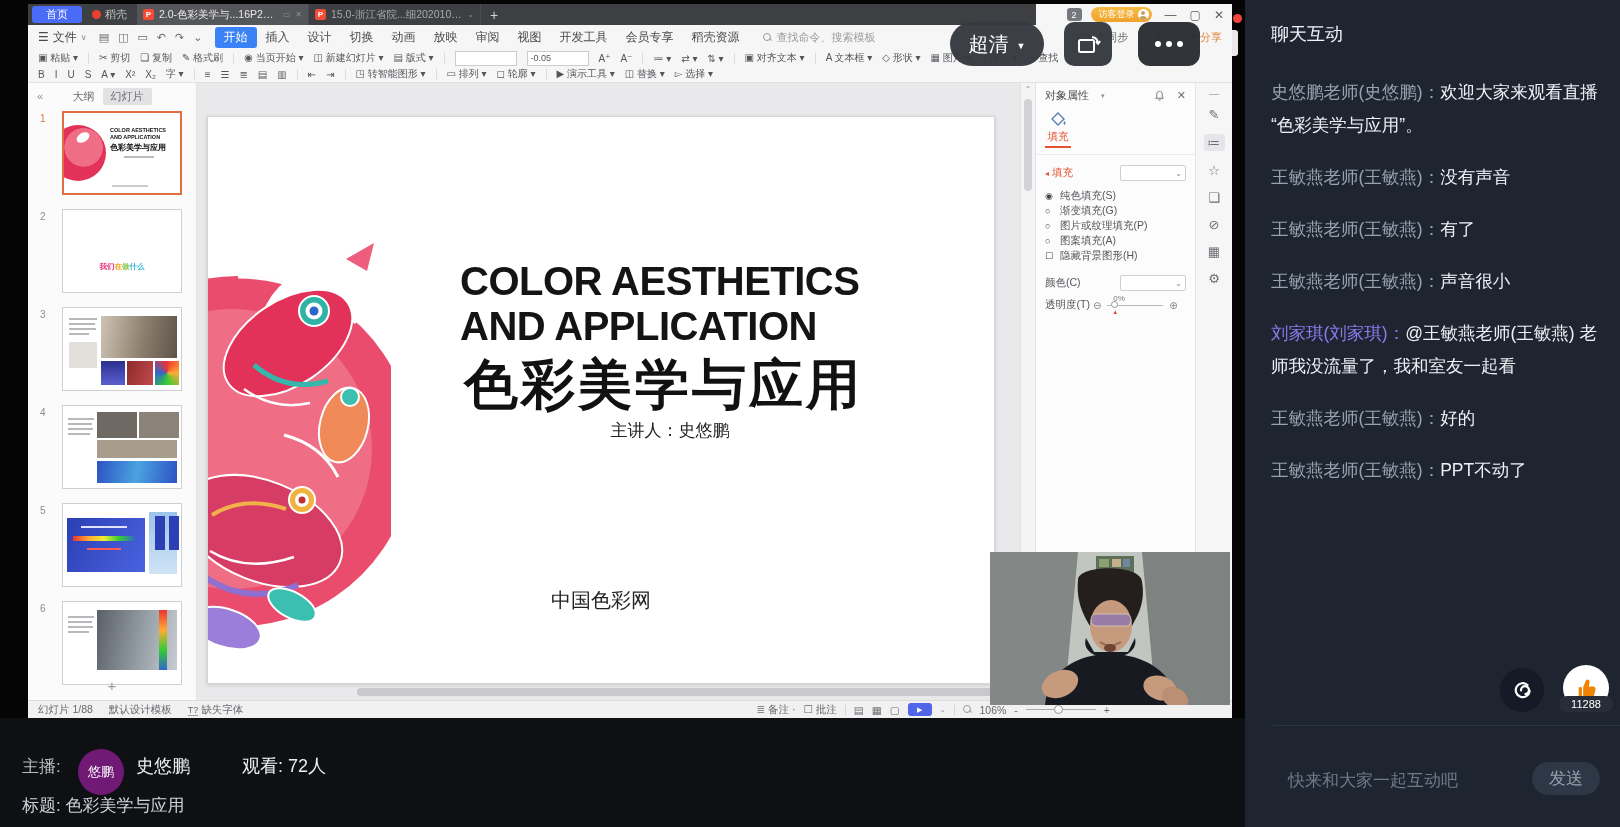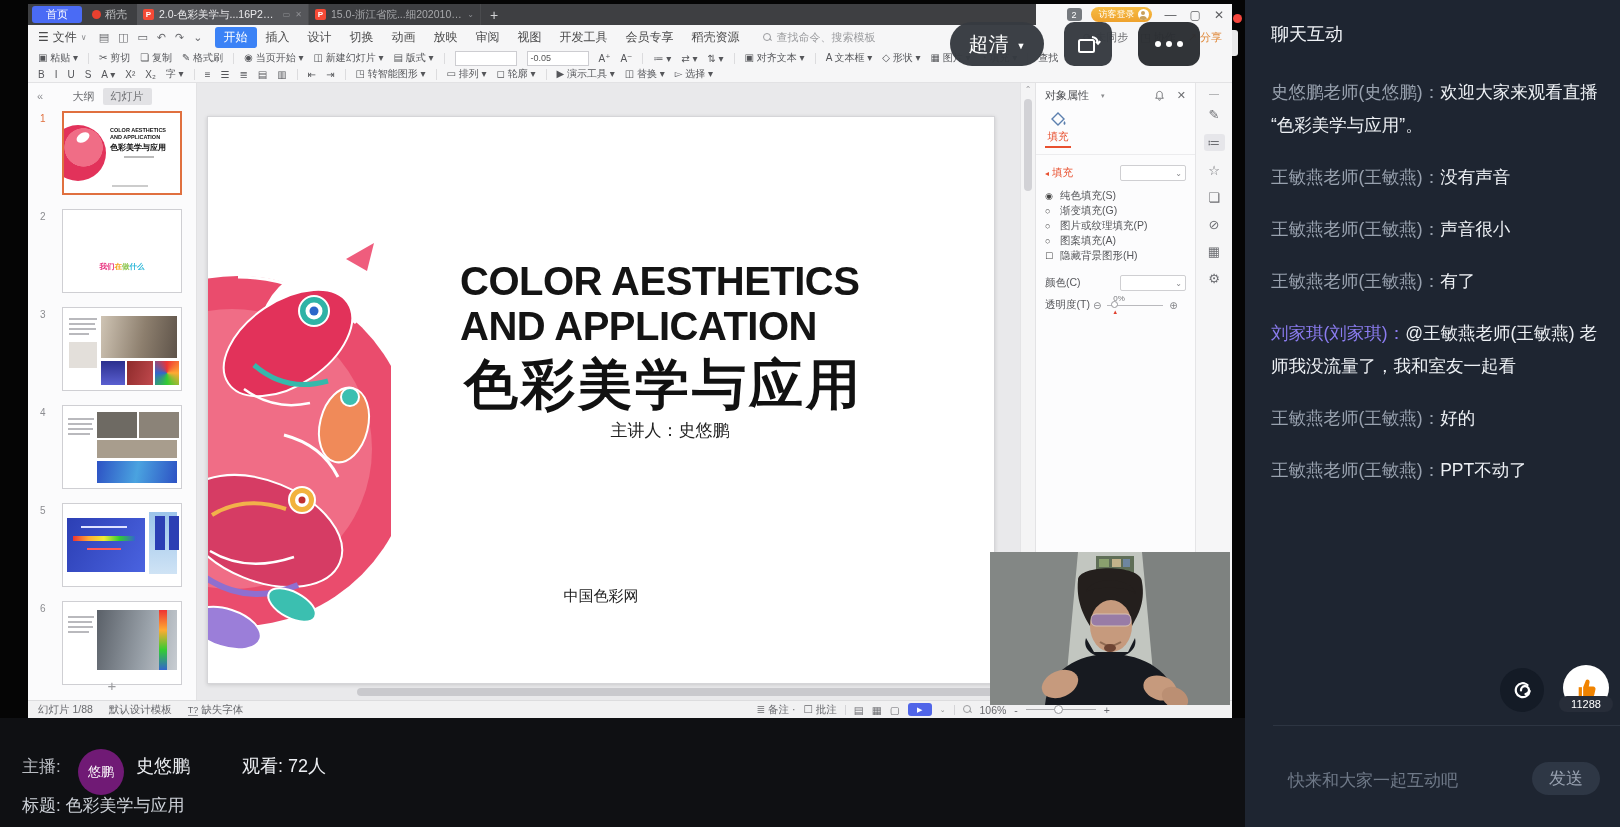--- a/index.html
+++ b/index.html
@@ -73,21 +73,21 @@
   
   .canvas{flex:1;background:#e9e9eb;position:relative;overflow:hidden;}
   .slide{position:absolute;left:10px;top:33px;width:786px;height:566px;background:#fff;border:1px solid #d5d5d8;
          box-shadow:0 1px 4px rgba(0,0,0,.14);overflow:hidden;}
   .sl-t1{position:absolute;left:252px;top:142px;font-size:40px;font-weight:bold;color:#141414;letter-spacing:-.5px;line-height:44px;}
   .sl-t2{position:absolute;left:252px;top:187px;font-size:40px;font-weight:bold;color:#141414;letter-spacing:-.5px;}
   .sl-cn{position:absolute;left:256px;top:232px;font-size:54px;font-weight:bold;color:#111;letter-spacing:3px;
          font-family:"Liberation Serif","DejaVu Serif",serif;}
   .sl-sp{position:absolute;left:252px;top:302px;width:420px;text-align:center;font-size:17px;color:#222;
          font-family:"Liberation Serif","DejaVu Serif",serif;}
-  .sl-ft{position:absolute;left:0;right:0;top:470px;text-align:center;font-size:15px;color:#222;
+  .sl-ft{position:absolute;left:0;right:0;top:470px;text-align:center;font-size:20px;color:#222;
          font-family:Liberation Sans, sans-serif;}
   .fish{position:absolute;left:-12px;top:96px;width:195px;height:445px;}
   .hsb{position:absolute;left:160px;bottom:4px;width:640px;height:8px;border-radius:4px;background:#c9c9cd;}
   
   .vsb{width:14px;background:#f4f4f5;border-left:1px solid #e4e4e6;position:relative;flex:none;}
   .vsb .up{position:absolute;top:2px;left:0;right:0;text-align:center;font-size:8px;color:#98989c;}
   .vsb .vthumb{position:absolute;left:3px;top:16px;width:8px;height:92px;border-radius:4px;background:#d2d2d6;}
   
   .props{width:160px;background:#fcfcfd;border-left:1px solid #e3e3e5;font-size:10.5px;color:#56575b;
          padding:5px 9px;box-sizing:border-box;position:relative;flex:none;}
@@ -577,22 +577,22 @@
     <span class="hb-name">史悠鹏</span>
     <span class="hb-view">观看: 72人</span>
     <span class="hb-title">标题: 色彩美学与应用</span>
   </div>
 
   <div class="chat">
     <div class="chat-title">聊天互动</div>
     <div class="msgs">
       <div class="msg"><span class="sender">史悠鹏老师(史悠鹏)：</span><span>欢迎大家来观看直播 “色彩美学与应用”。</span></div>
       <div class="msg"><span class="sender">王敏燕老师(王敏燕)：</span><span>没有声音</span></div>
+      <div class="msg"><span class="sender">王敏燕老师(王敏燕)：</span><span>有了</span></div>
       <div class="msg"><span class="sender">王敏燕老师(王敏燕)：</span><span>声音很小</span></div>
-      <div class="msg"><span class="sender">王敏燕老师(王敏燕)：</span><span>有了</span></div>
       <div class="msg"><span class="sender purple">刘家琪(刘家琪)：</span><span>@王敏燕老师(王敏燕) 老师我没流量了，我和室友一起看</span></div>
       <div class="msg"><span class="sender">王敏燕老师(王敏燕)：</span><span>好的</span></div>
       <div class="msg"><span class="sender">王敏燕老师(王敏燕)：</span><span>PPT不动了</span></div>
     </div>
 
     <div class="link-btn">
       <svg width="24" height="24" viewBox="0 0 24 24">
         <path d="M17.5 7 a7 7 0 1 0 2.2 6.2" fill="none" stroke="#fff" stroke-width="2.2" stroke-linecap="round"></path>
         <path d="M11 12.5 a4 4 0 1 1 4.5 3.6" fill="none" stroke="#fff" stroke-width="2.2" stroke-linecap="round"></path>
       </svg>

